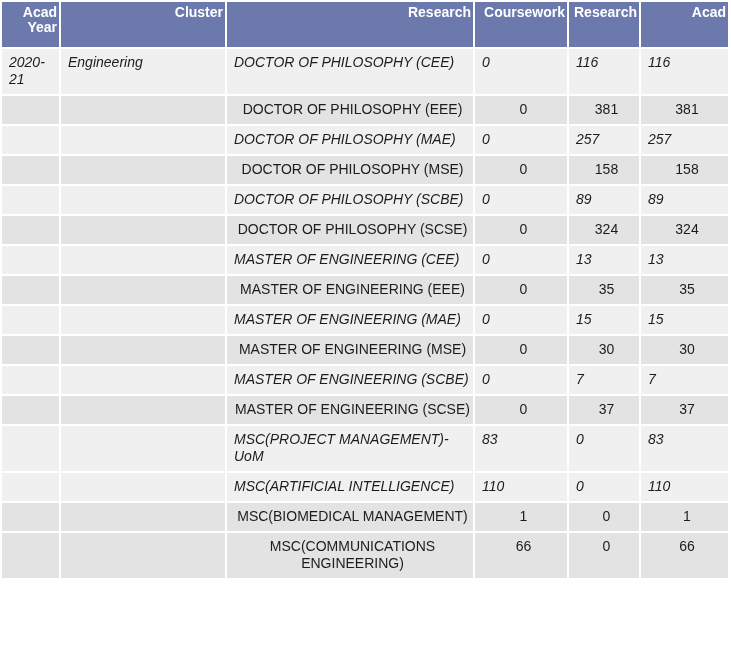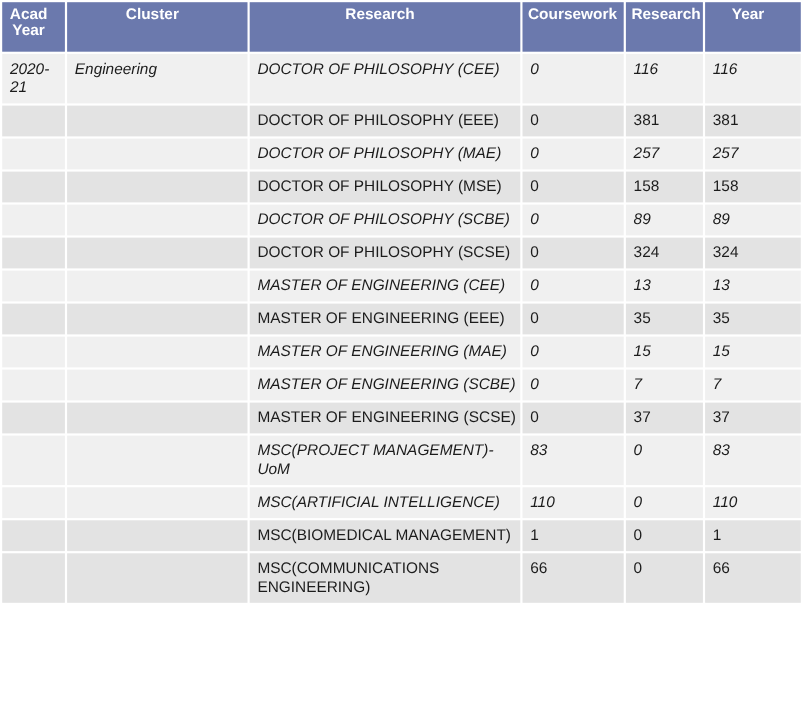--- a/index.html
+++ b/index.html
@@ -26,60 +26,60 @@
     border-spacing: 2px;
     table-layout: fixed;
     width: 729px;
     background: var(--gap);
     font-size: 14px;
   }
   table.report th {
     background: var(--header-bg);
     color: var(--header-text);
     font-weight: bold;
-    text-align: center;
+    text-align: right;
     vertical-align: top;
     line-height: 15px;
-    padding: 3px 14px 12px 5px;
+    padding: 3px 2px 12px 5px;
     white-space: nowrap;
   }
   table.report th.wrap {
     white-space: normal;
   }
   table.report td {
     color: var(--body-text);
     text-align: left;
     vertical-align: top;
     line-height: 17px;
     padding: 5px 2px 6px 7px;
     word-wrap: break-word;
   }
   tr.light td { background: var(--row-light); font-style: italic; }
-  tr.dark  td { background: var(--row-dark); }
+  tr.dark  td { background: var(--row-dark); text-align: center; }
 </style>
 </head>
 <body>
 
 <table class="report">
   <colgroup>
     <col style="width:57px">
     <col style="width:164px">
     <col style="width:246px">
     <col style="width:92px">
     <col style="width:70px">
     <col style="width:87px">
   </colgroup>
   <thead>
     <tr>
       <th class="wrap">Acad Year</th>
       <th>Cluster</th>
       <th>Research</th>
       <th>Coursework</th>
       <th>Research</th>
-      <th>Year</th>
+      <th>Acad</th>
     </tr>
   </thead>
   <tbody>
       <tr class="light">
     <td>2020-21</td>
     <td>Engineering</td>
     <td>DOCTOR OF PHILOSOPHY (CEE)</td>
     <td>0</td>
     <td>116</td>
     <td>116</td>
@@ -140,20 +140,28 @@
     <td>35</td>
     <td>35</td>
   </tr>
       <tr class="light">
     <td></td>
     <td></td>
     <td>MASTER OF ENGINEERING (MAE)</td>
     <td>0</td>
     <td>15</td>
     <td>15</td>
+  </tr>
+      <tr class="dark">
+    <td></td>
+    <td></td>
+    <td>MASTER OF ENGINEERING (MSE)</td>
+    <td>0</td>
+    <td>30</td>
+    <td>30</td>
   </tr>
       <tr class="light">
     <td></td>
     <td></td>
     <td>MASTER OF ENGINEERING (SCBE)</td>
     <td>0</td>
     <td>7</td>
     <td>7</td>
   </tr>
       <tr class="dark">

